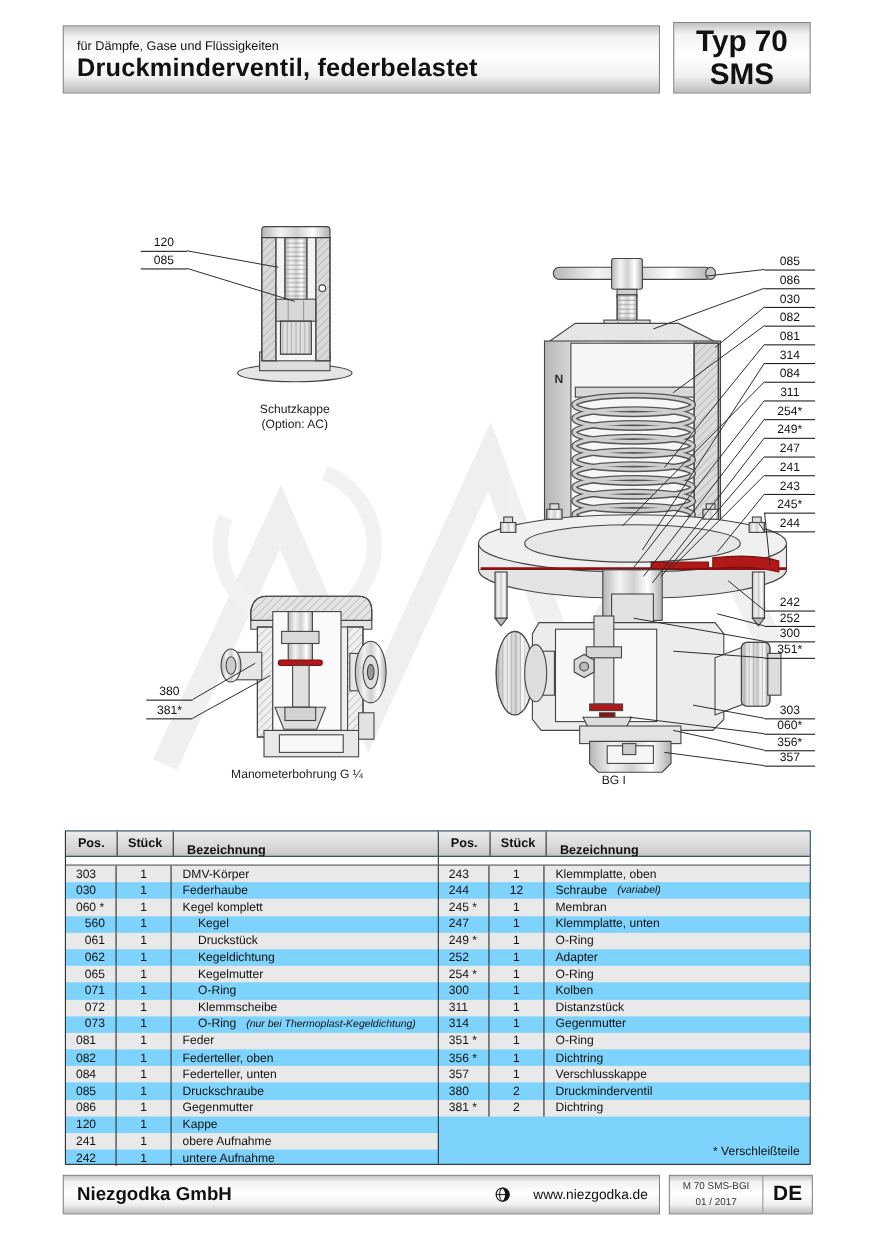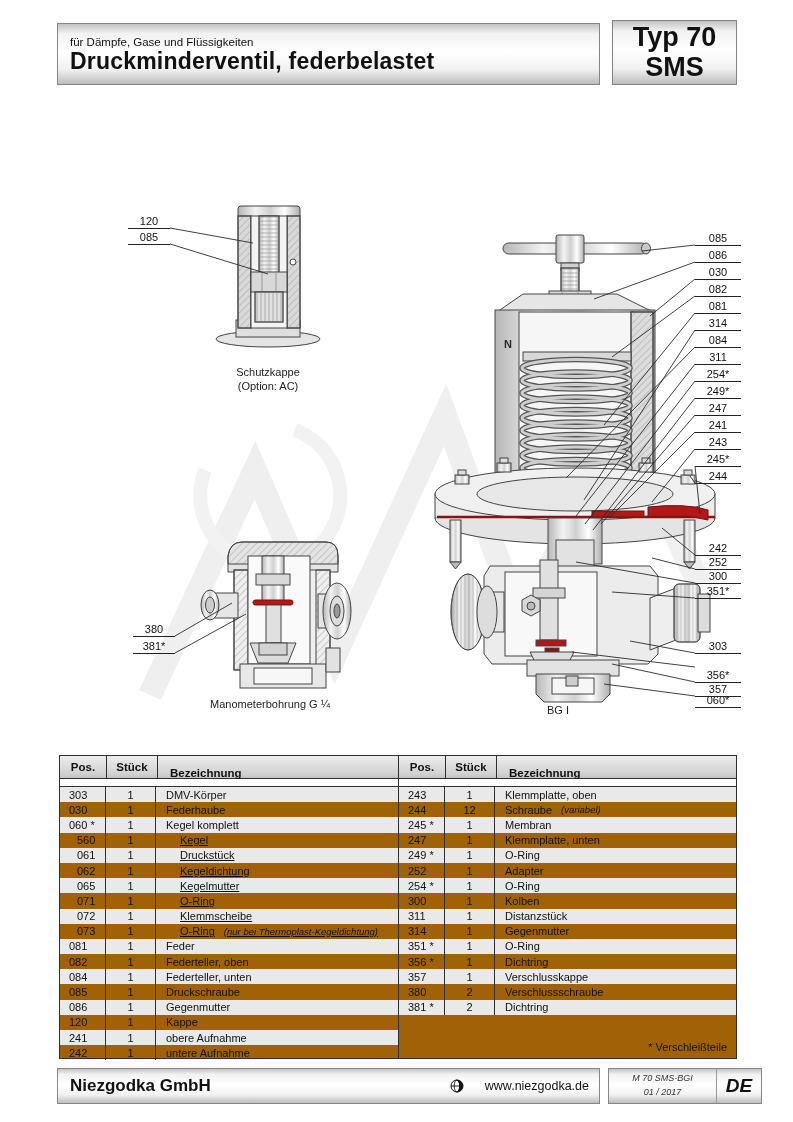--- a/index.html
+++ b/index.html
@@ -11,47 +11,47 @@
   #title-box{left:57px;top:23px;width:543px;height:62px;padding:7px 0 0 12px;}
   #title{font-size:23px;font-weight:bold;letter-spacing:.2px;}
   #subtitle{font-size:11.5px;margin-top:5px;}
   #type-box{left:612px;top:20px;width:125px;height:65px;display:flex;flex-direction:column;
         align-items:center;justify-content:center;font-size:27px;font-weight:bold;line-height:1.08;}
   .co{position:absolute;height:13px;line-height:12px;font-size:11px;text-align:center;
       border-bottom:1px solid #222;color:#111;}
   .cap-text{position:absolute;font-size:11px;text-align:center;color:#222;}
   
   #parts-table{position:absolute;left:59px;top:755px;width:678px;height:304px;
-      border:1.5px solid #2f2f2f;display:flex;box-sizing:border-box;background:#a16207;}
+      border:1.5px solid #2f2f2f;display:flex;box-sizing:border-box;background:#7dd3fc;}
   .tgroup{flex:1 1 50%;display:flex;flex-direction:column;position:relative;box-sizing:border-box;}
   #tgroup-right{border-left:1.5px solid #2f2f2f;}
   .thead{display:flex;height:22px;flex:0 0 22px;border-bottom:1.5px solid #2f2f2f;
       background:linear-gradient(180deg,#ececec,#d2d2d2 80%,#c3c3c3);font-weight:bold;font-size:11.5px;}
   .th-pos{width:46px;border-right:1px solid #2f2f2f;display:flex;align-items:center;justify-content:center;}
   .th-qty{width:50px;border-right:1px solid #2f2f2f;display:flex;align-items:center;justify-content:center;}
   .th-bez{flex:1;display:flex;align-items:center;padding-left:12px;margin-top:12px;}
   .tgap{flex:0 0 7px;border-bottom:1.2px solid #2f2f2f;background:#fff;}
   .tbody{display:flex;flex-direction:column;font-size:11px;}
   .trow{display:flex;flex:0 0 15.2px;}
   .trow.stripe{background:#e9e9e9;}
   .c-pos{width:46px;display:flex;align-items:center;border-right:1px solid #2f2f2f;
       padding-left:9px;box-sizing:border-box;}
   .c-pos.ind{padding-left:17px;}
   .c-qty{width:50px;display:flex;align-items:center;justify-content:center;
       border-right:1px solid #2f2f2f;box-sizing:border-box;}
   .c-name{flex:1;padding-left:10px;display:flex;align-items:center;}
-  .c-name.ind{padding-left:24px;text-decoration:underline;}
+  .c-name.ind{padding-left:24px;}
   .note{font-style:italic;font-size:9.5px;margin-left:9px;white-space:nowrap;}
   #footnote{position:absolute;right:9px;bottom:5px;font-size:11px;}
   
   #footer-left{left:57px;top:1068px;width:543px;height:36px;display:flex;align-items:center;
       justify-content:space-between;padding:0 10px 0 12px;}
   #company{font-size:17px;font-weight:bold;}
   #website-wrap{display:flex;align-items:center;gap:21px;font-size:12.5px;}
-  #footer-right{left:608px;top:1068px;width:154px;height:36px;display:flex;align-items:stretch;font-style:italic;}
+  #footer-right{left:608px;top:1068px;width:131px;height:36px;display:flex;align-items:stretch;}
   #doc-block{flex:1;display:flex;flex-direction:column;justify-content:center;text-align:center;
       font-size:9px;line-height:1.55;color:#333;border-right:1px solid #9a9a9a;}
   #lang{width:44px;display:flex;align-items:center;justify-content:center;
       font-size:19px;font-weight:bold;}
 </style>
 </head>
 <body>
 
 <div class="page">
 
@@ -270,21 +270,21 @@
       <div class="co" style="left: 695px; top: 402px; width: 46px;">247</div>
       <div class="co" style="left: 695px; top: 419px; width: 46px;">241</div>
       <div class="co" style="left: 695px; top: 436px; width: 46px;">243</div>
       <div class="co" style="left: 695px; top: 453px; width: 46px;">245*</div>
       <div class="co" style="left: 695px; top: 470px; width: 46px;">244</div>
       <div class="co" style="left: 695px; top: 542px; width: 46px;">242</div>
       <div class="co" style="left: 695px; top: 556px; width: 46px;">252</div>
       <div class="co" style="left: 695px; top: 570px; width: 46px;">300</div>
       <div class="co" style="left: 695px; top: 585px; width: 46px;">351*</div>
       <div class="co" style="left: 695px; top: 640px; width: 46px;">303</div>
-      <div class="co" style="left: 695px; top: 654px; width: 46px; margin-top: 40px;">060*</div>
+      <div class="co" style="left: 695px; top: 654px; width: 46px;">060*</div>
       <div class="co" style="left: 695px; top: 669px; width: 46px;">356*</div>
       <div class="co" style="left: 695px; top: 683px; width: 46px;">357</div>
       <div class="co" style="left: 128px; top: 215px; width: 42px;">120</div>
       <div class="co" style="left: 128px; top: 231px; width: 42px;">085</div>
       <div class="co" style="left: 133px; top: 623px; width: 42px;">380</div>
       <div class="co" style="left: 133px; top: 640px; width: 42px;">381*</div>
     </div>
 
   <div class="cap-text" style="left:208px;top:366px;width:120px">Schutzkappe</div>
   <div class="cap-text" style="left:208px;top:380px;width:120px">(Option: AC)</div>
@@ -526,21 +526,21 @@
             <div class="c-pos">357</div>
             <div class="c-qty">1</div>
             <div class="c-name">
               <span>Verschlusskappe</span>
             </div>
           </div>
           <div class="trow">
             <div class="c-pos">380</div>
             <div class="c-qty">2</div>
             <div class="c-name">
-              <span>Verschlussschraube</span>
+              <span>Druckminderventil</span>
             </div>
           </div>
           <div class="trow stripe">
             <div class="c-pos">381 *</div>
             <div class="c-qty">2</div>
             <div class="c-name">
               <span>Dichtring</span>
             </div>
           </div>
         </div>

